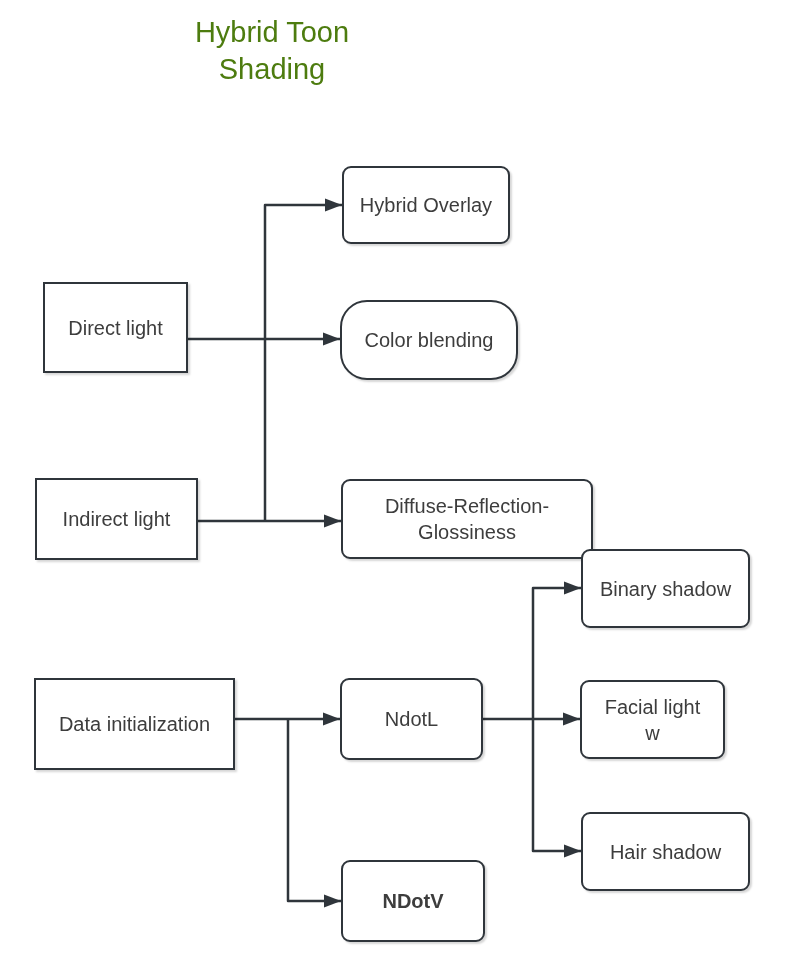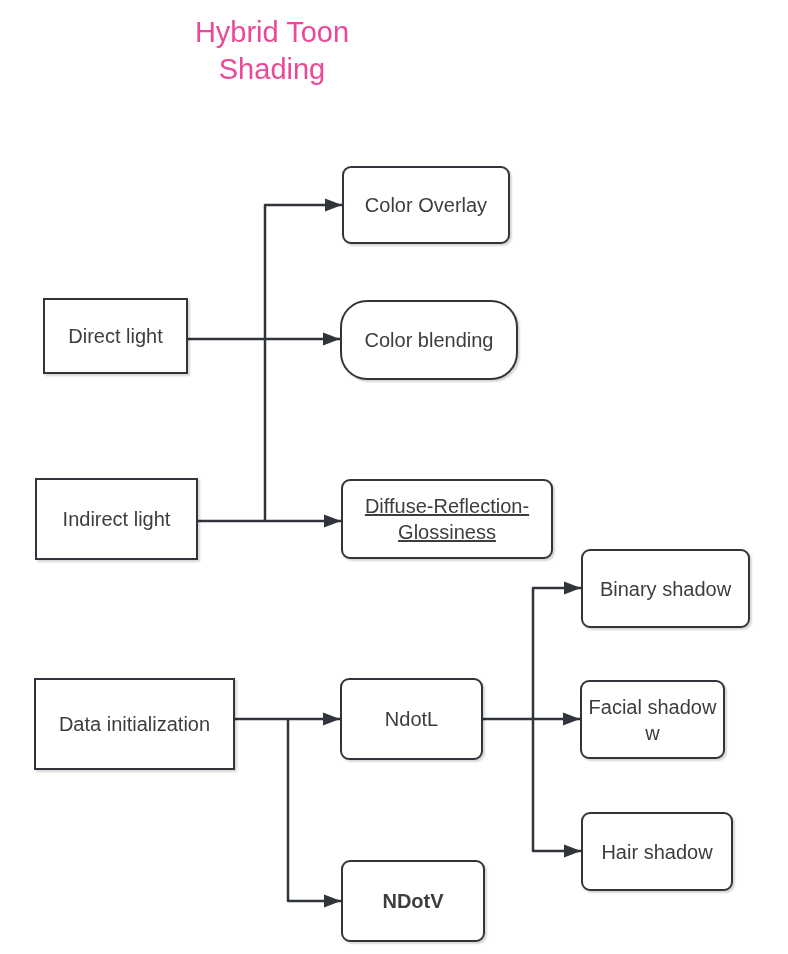--- a/index.html
+++ b/index.html
@@ -13,21 +13,21 @@
     width:788px;height:954px;
     background:#ffffff;
     font-family:"Liberation Sans","DejaVu Sans",sans-serif;
     overflow:hidden;
   }
   .title{
     position:absolute;
     left:152px;top:14px;width:240px;
     text-align:center;
     font-size:29px;line-height:37px;
-    color:#ec4899;
+    color:#4d7c0f;
     white-space:pre-line;
   }
   #edge-layer{
     position:absolute;left:0;top:0;width:788px;height:954px;
     pointer-events:none;
   }
   #edge-layer polyline{
     fill:none;
     stroke:var(--stroke);
     stroke-width:2.5;
@@ -68,27 +68,27 @@
         <polyline points="265,521 265,205 342,205" marker-end="url(#arrowhead)"></polyline>
         <polyline points="235,719 340,719" marker-end="url(#arrowhead)"></polyline>
         <polyline points="288,719 288,901 341,901" marker-end="url(#arrowhead)"></polyline>
         <polyline points="483,719 580,719" marker-end="url(#arrowhead)"></polyline>
         <polyline points="533,719 533,588 581,588" marker-end="url(#arrowhead)"></polyline>
         <polyline points="533,719 533,851 581,851" marker-end="url(#arrowhead)"></polyline>
       </g>
   </svg>
 
   <div id="node-layer">
-      <div class="node rounded" style="left: 342px; top: 166px; width: 168px; height: 78px;">Color Overlay</div>
-      <div class="node square" style="left: 43px; top: 298px; width: 145px; height: 76px;">Direct light</div>
+      <div class="node rounded" style="left: 342px; top: 166px; width: 168px; height: 78px;">Hybrid Overlay</div>
+      <div class="node square" style="left: 43px; top: 282px; width: 145px; height: 91px;">Direct light</div>
       <div class="node rounded" style="left: 340px; top: 300px; width: 178px; height: 80px; border-radius: 27px;">Color blending</div>
       <div class="node square" style="left: 35px; top: 478px; width: 163px; height: 82px;">Indirect light</div>
-      <div class="node rounded" style="left: 341px; top: 479px; width: 212px; height: 80px; text-decoration: underline;">Diffuse-Reflection-
+      <div class="node rounded" style="left: 341px; top: 479px; width: 252px; height: 80px;">Diffuse-Reflection-
 Glossiness</div>
       <div class="node rounded" style="left: 581px; top: 549px; width: 169px; height: 79px;">Binary shadow</div>
       <div class="node square" style="left: 34px; top: 678px; width: 201px; height: 92px;">Data initialization</div>
       <div class="node rounded" style="left: 340px; top: 678px; width: 143px; height: 82px;">NdotL</div>
-      <div class="node rounded" style="left: 580px; top: 680px; width: 145px; height: 79px;">Facial shadow
+      <div class="node rounded" style="left: 580px; top: 680px; width: 145px; height: 79px;">Facial light
 w</div>
-      <div class="node rounded" style="left: 581px; top: 812px; width: 152px; height: 79px;">Hair shadow</div>
+      <div class="node rounded" style="left: 581px; top: 812px; width: 169px; height: 79px;">Hair shadow</div>
       <div class="node rounded" style="left: 341px; top: 860px; width: 144px; height: 82px; font-weight: bold;">NDotV</div>
     </div>
 </div>
 
 </body></html>

